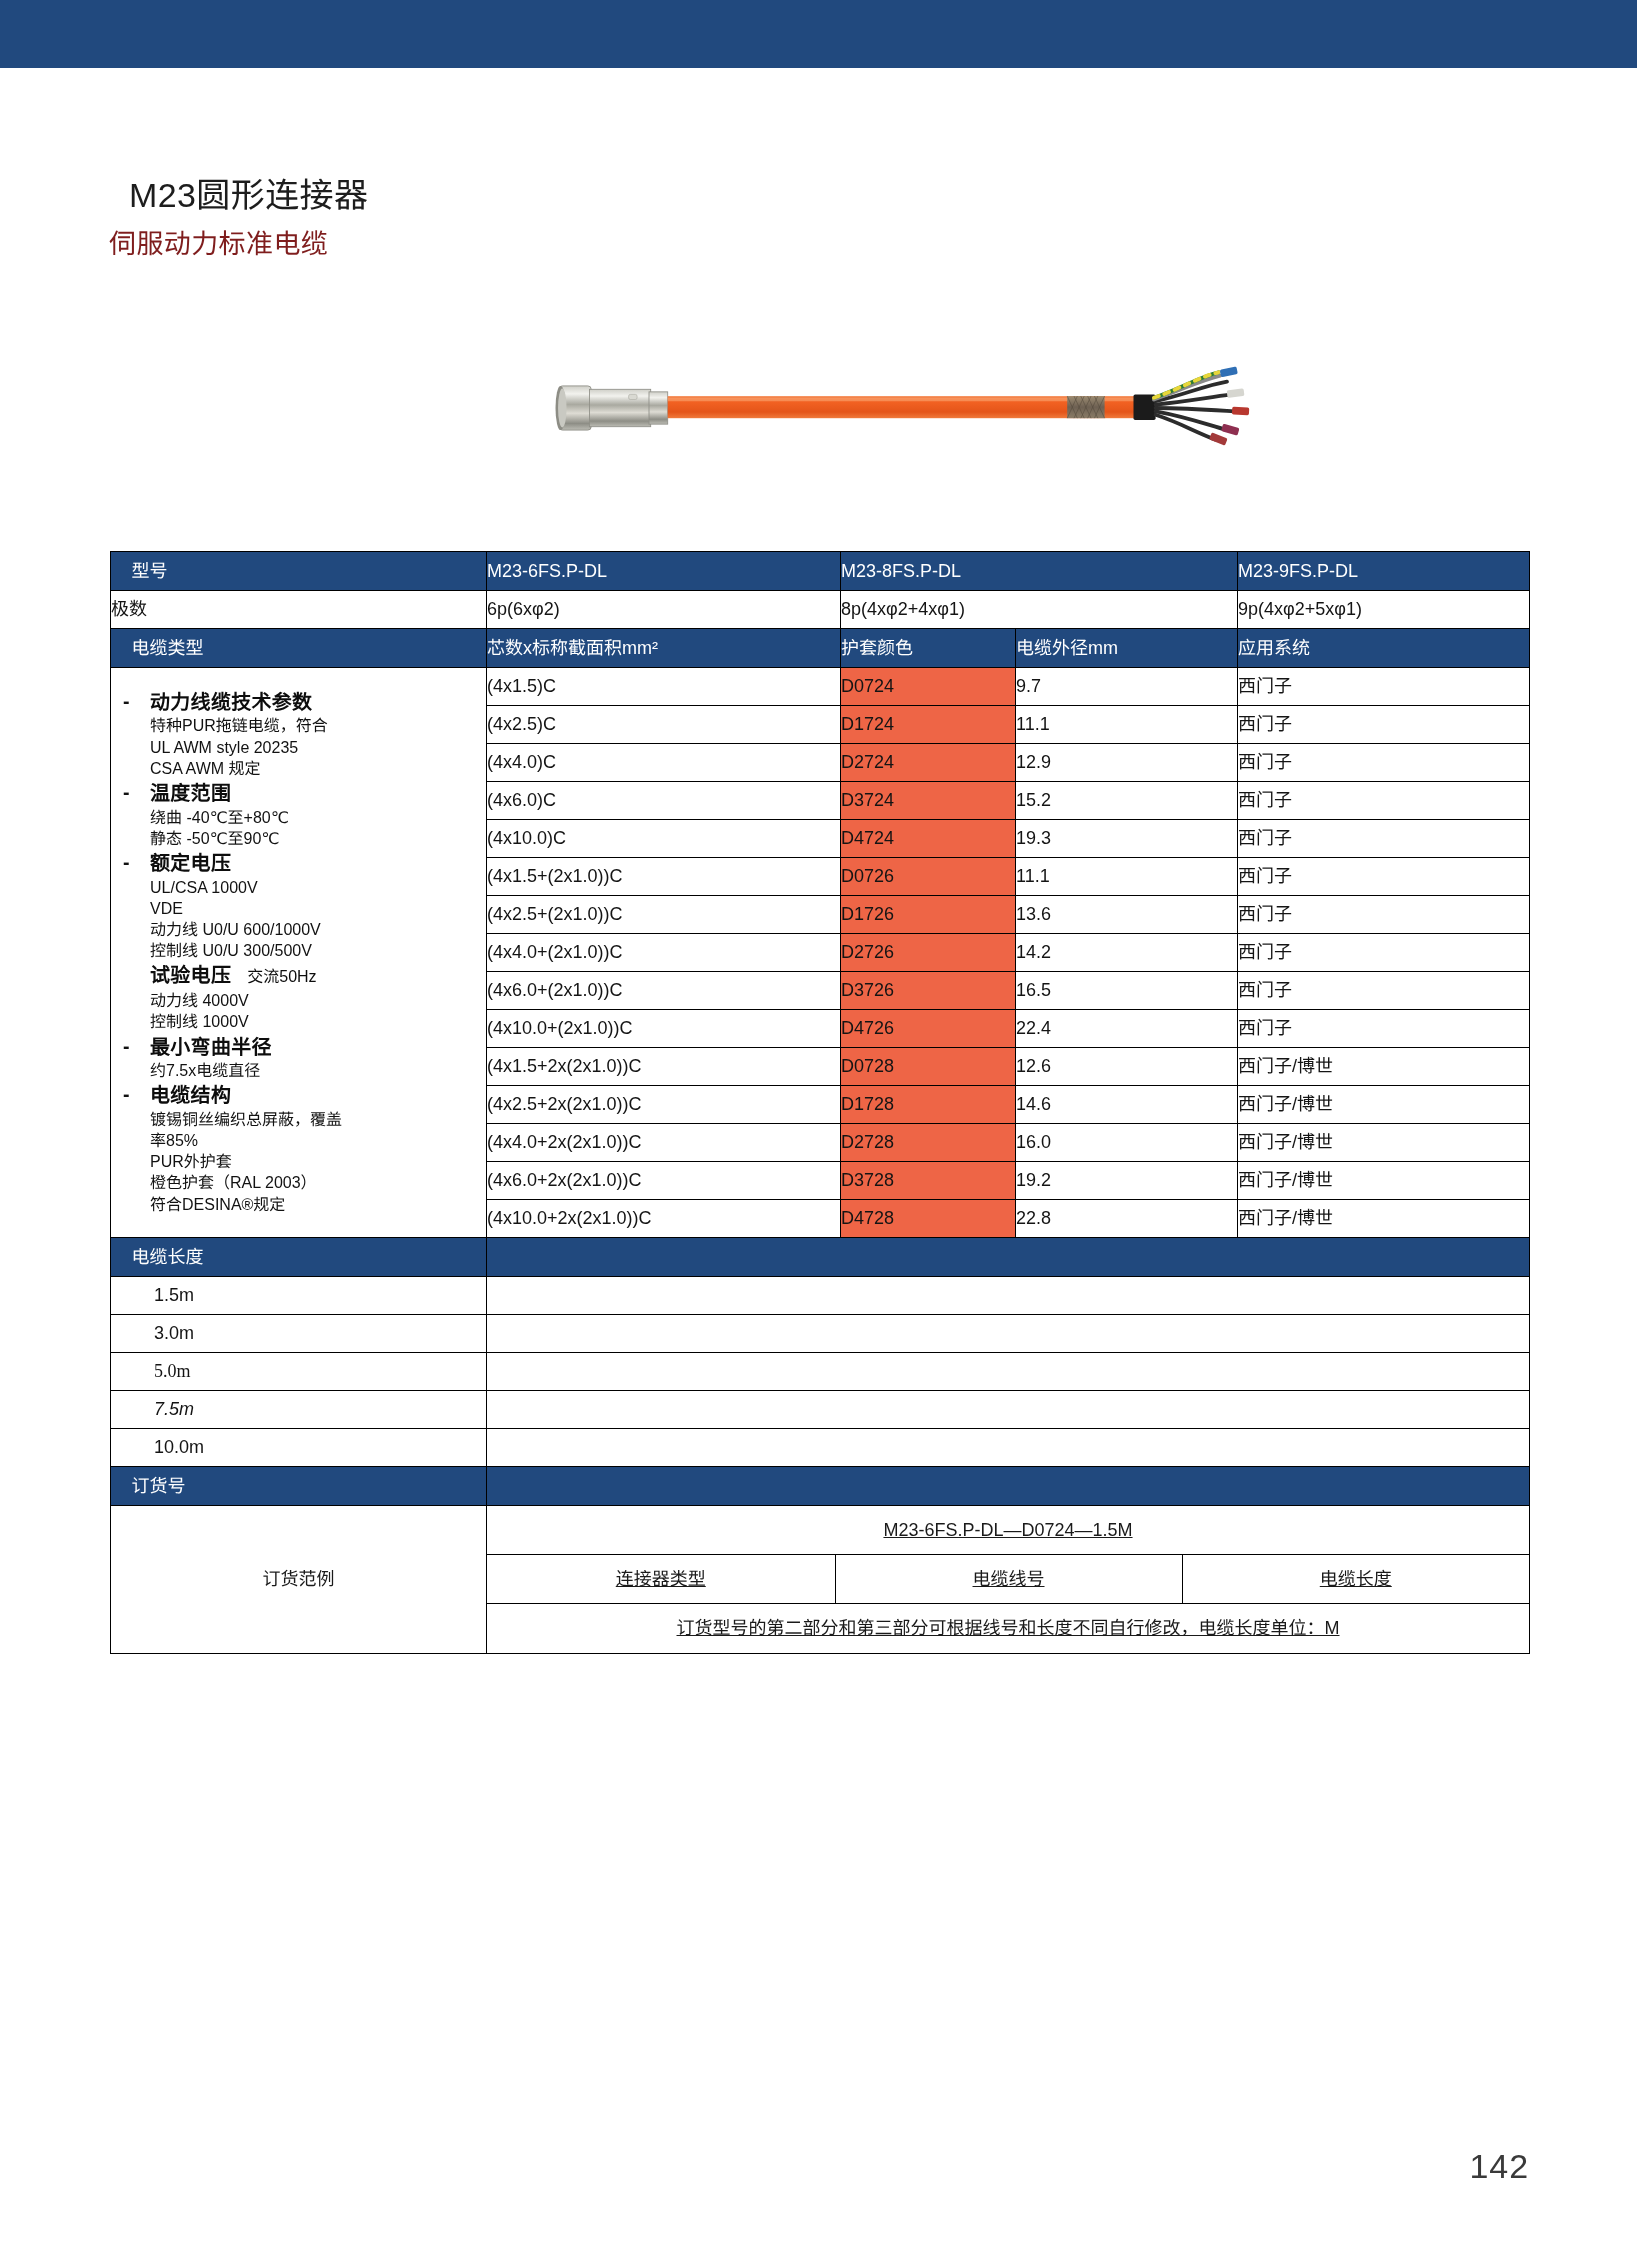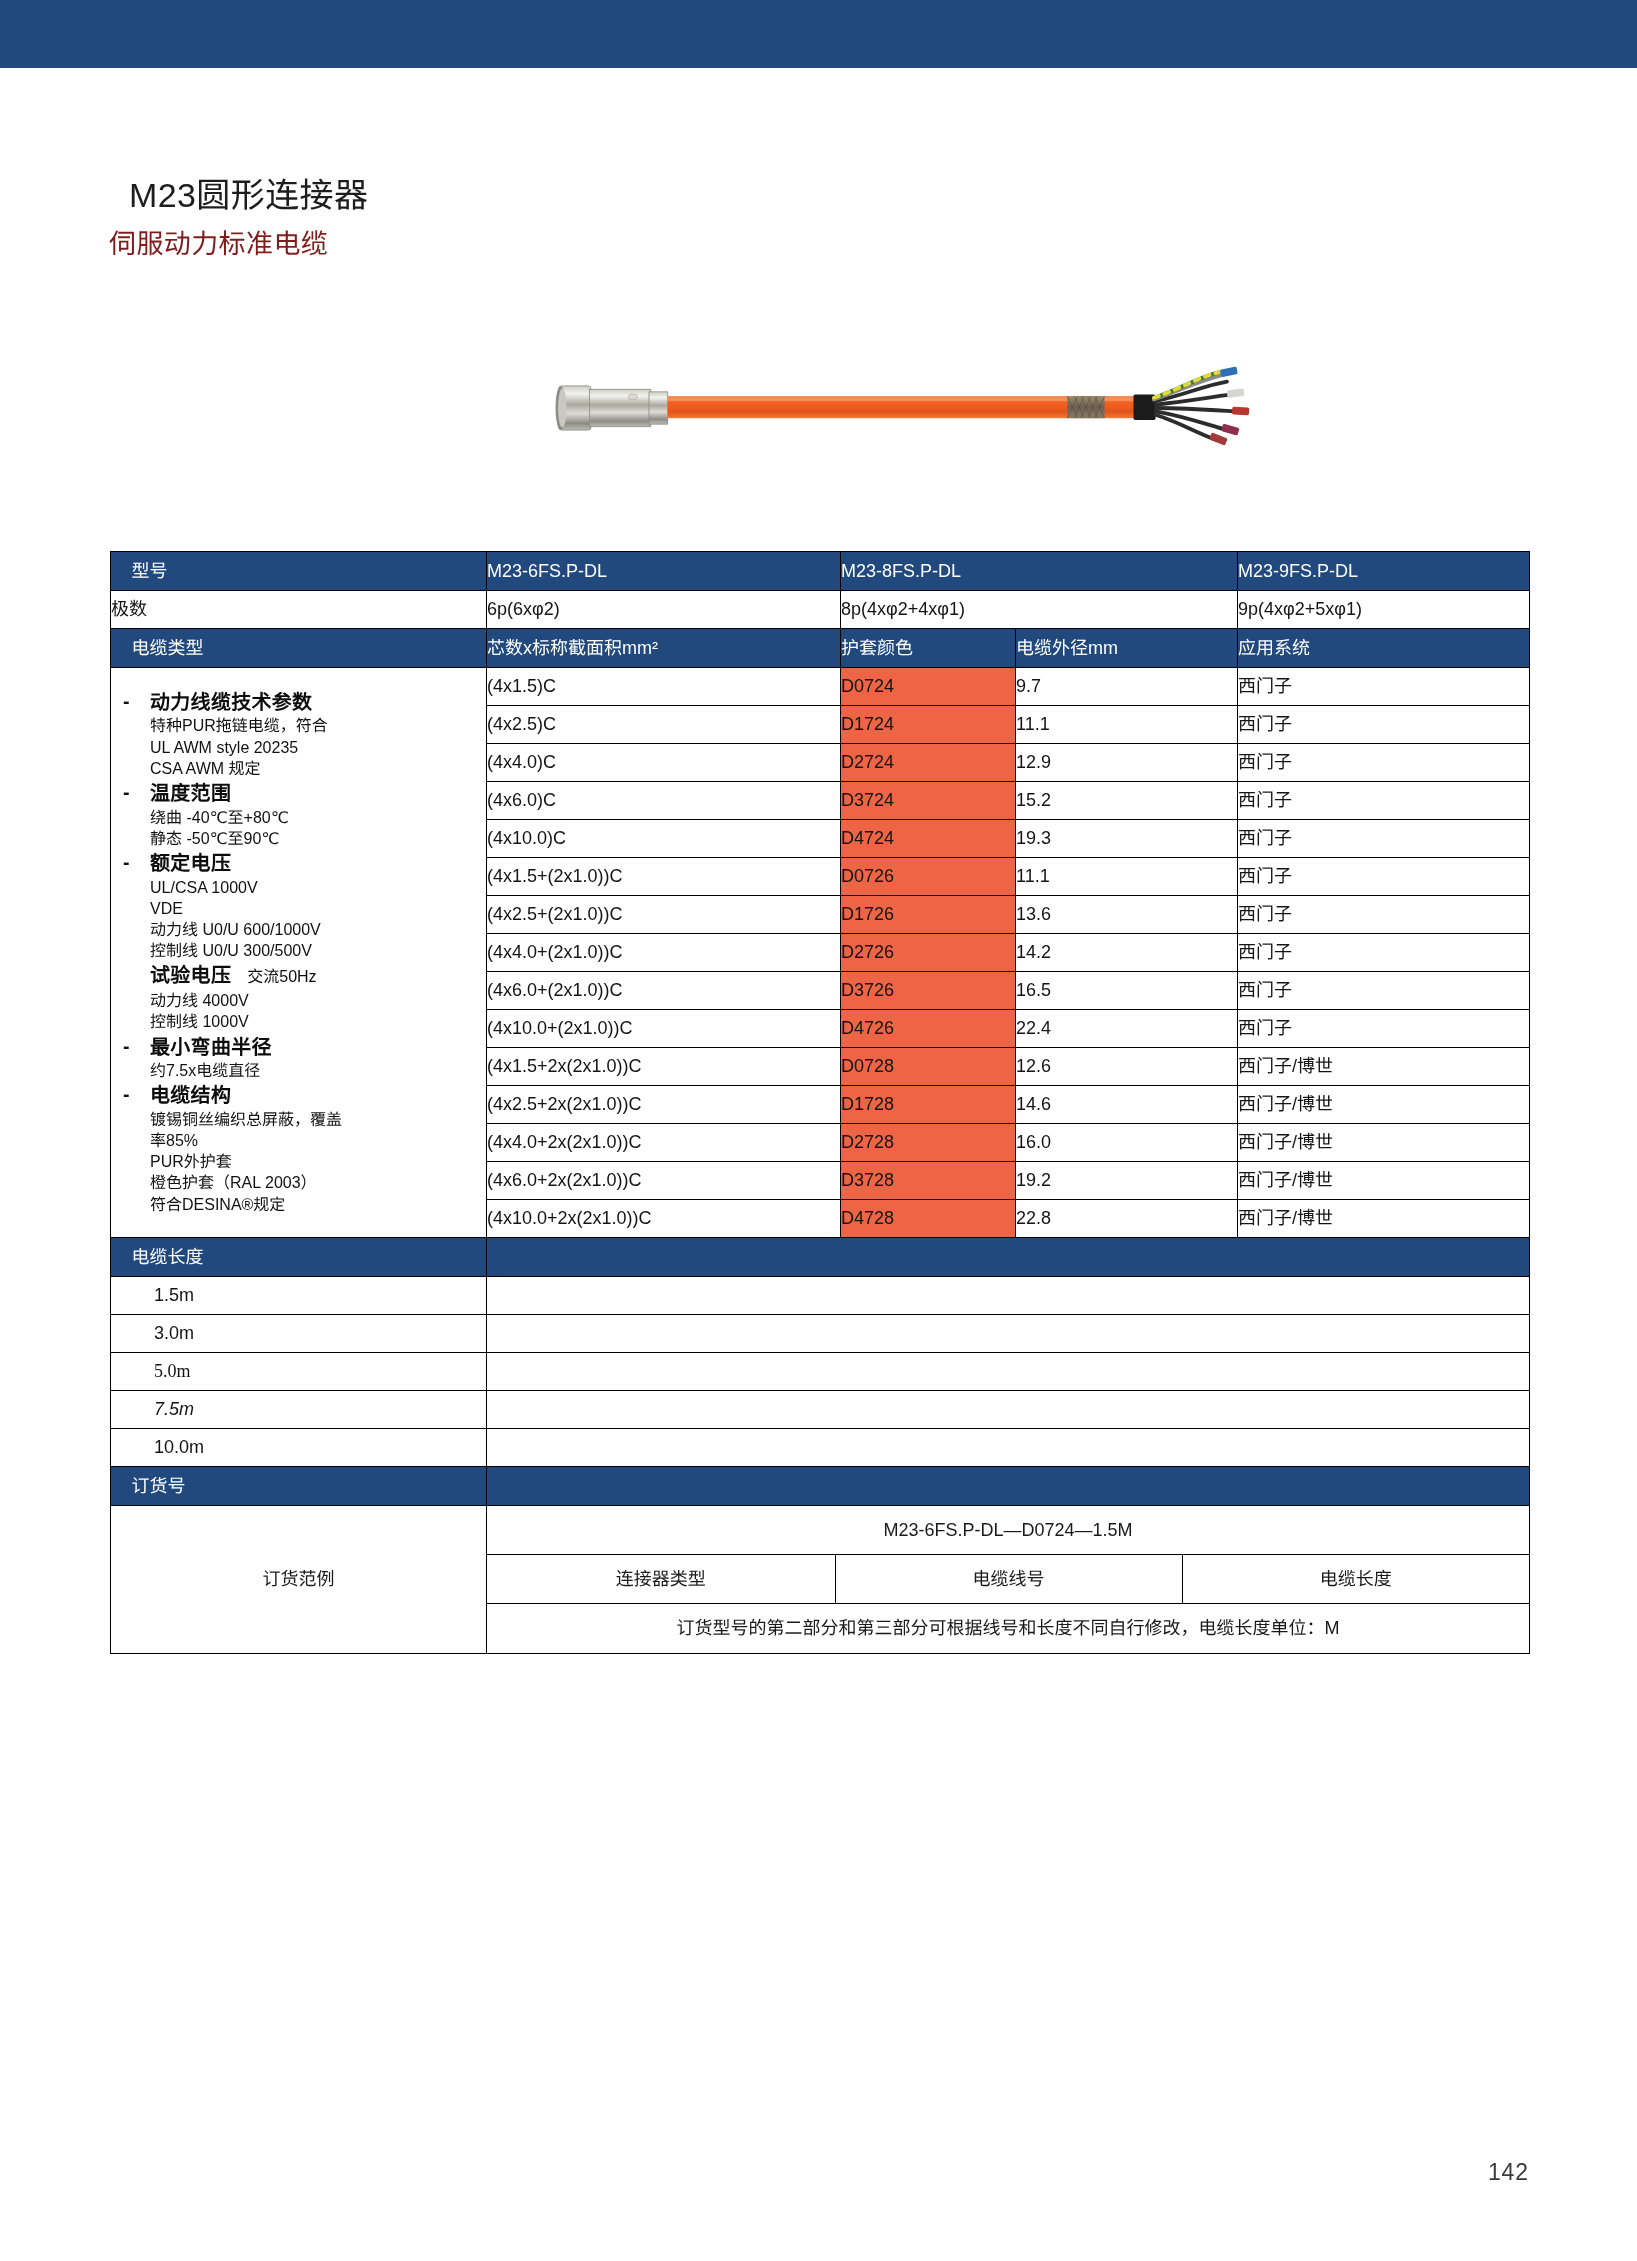--- a/index.html
+++ b/index.html
@@ -148,29 +148,30 @@
     border-collapse:collapse;
     width:100%;
     table-layout:fixed;
   }
   table.order-inner td{
     border:1.7px solid #000;
     font-size:18px;
     text-align:center;
     height:38px;
     padding:5.1px 0;
+    text-decoration:underline;
   }
   table.order-inner td.no-top{border-top:none;}
   table.order-inner td.no-lr{border-left:none;border-right:none;}
   table.order-inner td.no-bottom{border-bottom:none;}
   
   .page-number{
     position:absolute;
     right:109px; bottom:75px;
-    font-size:23px;
+    font-size:34px;
     color:#3a3a3a;
     letter-spacing:0.9px;
   }
 </style>
 </head>
 <body>
 
 <div class="top-banner"></div>
 
 <div class="title-block">

